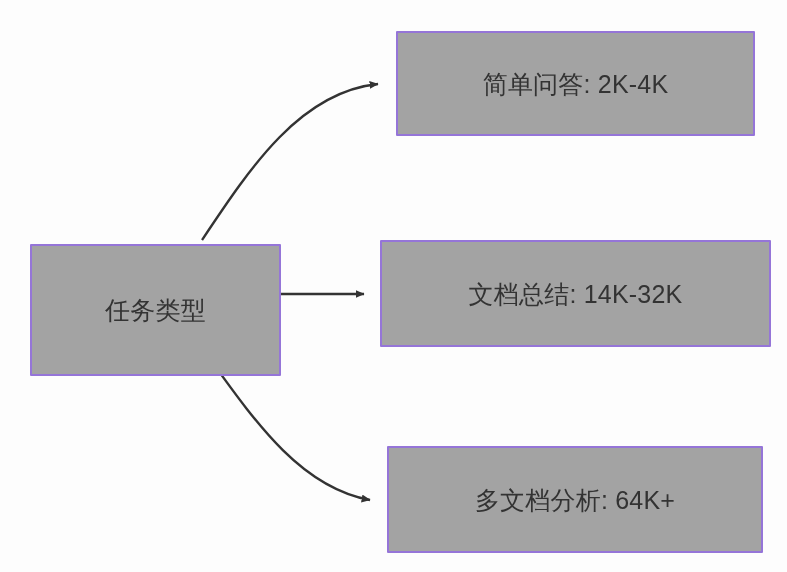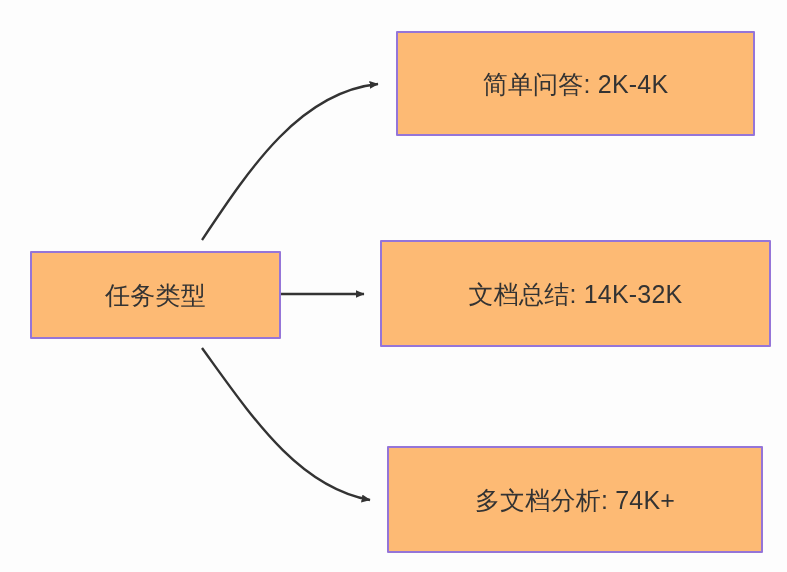--- a/index.html
+++ b/index.html
@@ -21,41 +21,41 @@
   #edge-layer {
     position: absolute;
     left: 0;
     top: 0;
     width: 787px;
     height: 572px;
   }
   .node {
     position: absolute;
     box-sizing: border-box;
-    background: #fdba74;
+    background: #a3a3a3;
     border: 2px solid #9575d8;
     border-radius: 1px;
     display: flex;
     align-items: center;
     justify-content: center;
     color: #333333;
     font-size: 25px;
     line-height: 1.2;
     letter-spacing: 0.2px;
     white-space: nowrap;
     z-index: 2;
   }
   .node-label {
     display: block;
   }
   #node-source {
     left: 30px;
-    top: 251px;
+    top: 244px;
     width: 251px;
-    height: 88px;
+    height: 132px;
   }
   #node-simple-qa {
     left: 396px;
     top: 31px;
     width: 359px;
     height: 105px;
   }
   #node-doc-summary {
     left: 380px;
     top: 240px;
@@ -94,16 +94,16 @@
 
   <div class="node" id="node-simple-qa">
     <span class="node-label">简单问答: 2K-4K</span>
   </div>
 
   <div class="node" id="node-doc-summary">
     <span class="node-label">文档总结: 14K-32K</span>
   </div>
 
   <div class="node" id="node-multidoc">
-    <span class="node-label">多文档分析: 74K+</span>
+    <span class="node-label">多文档分析: 64K+</span>
   </div>
 
 </div>
 
 </body></html>

